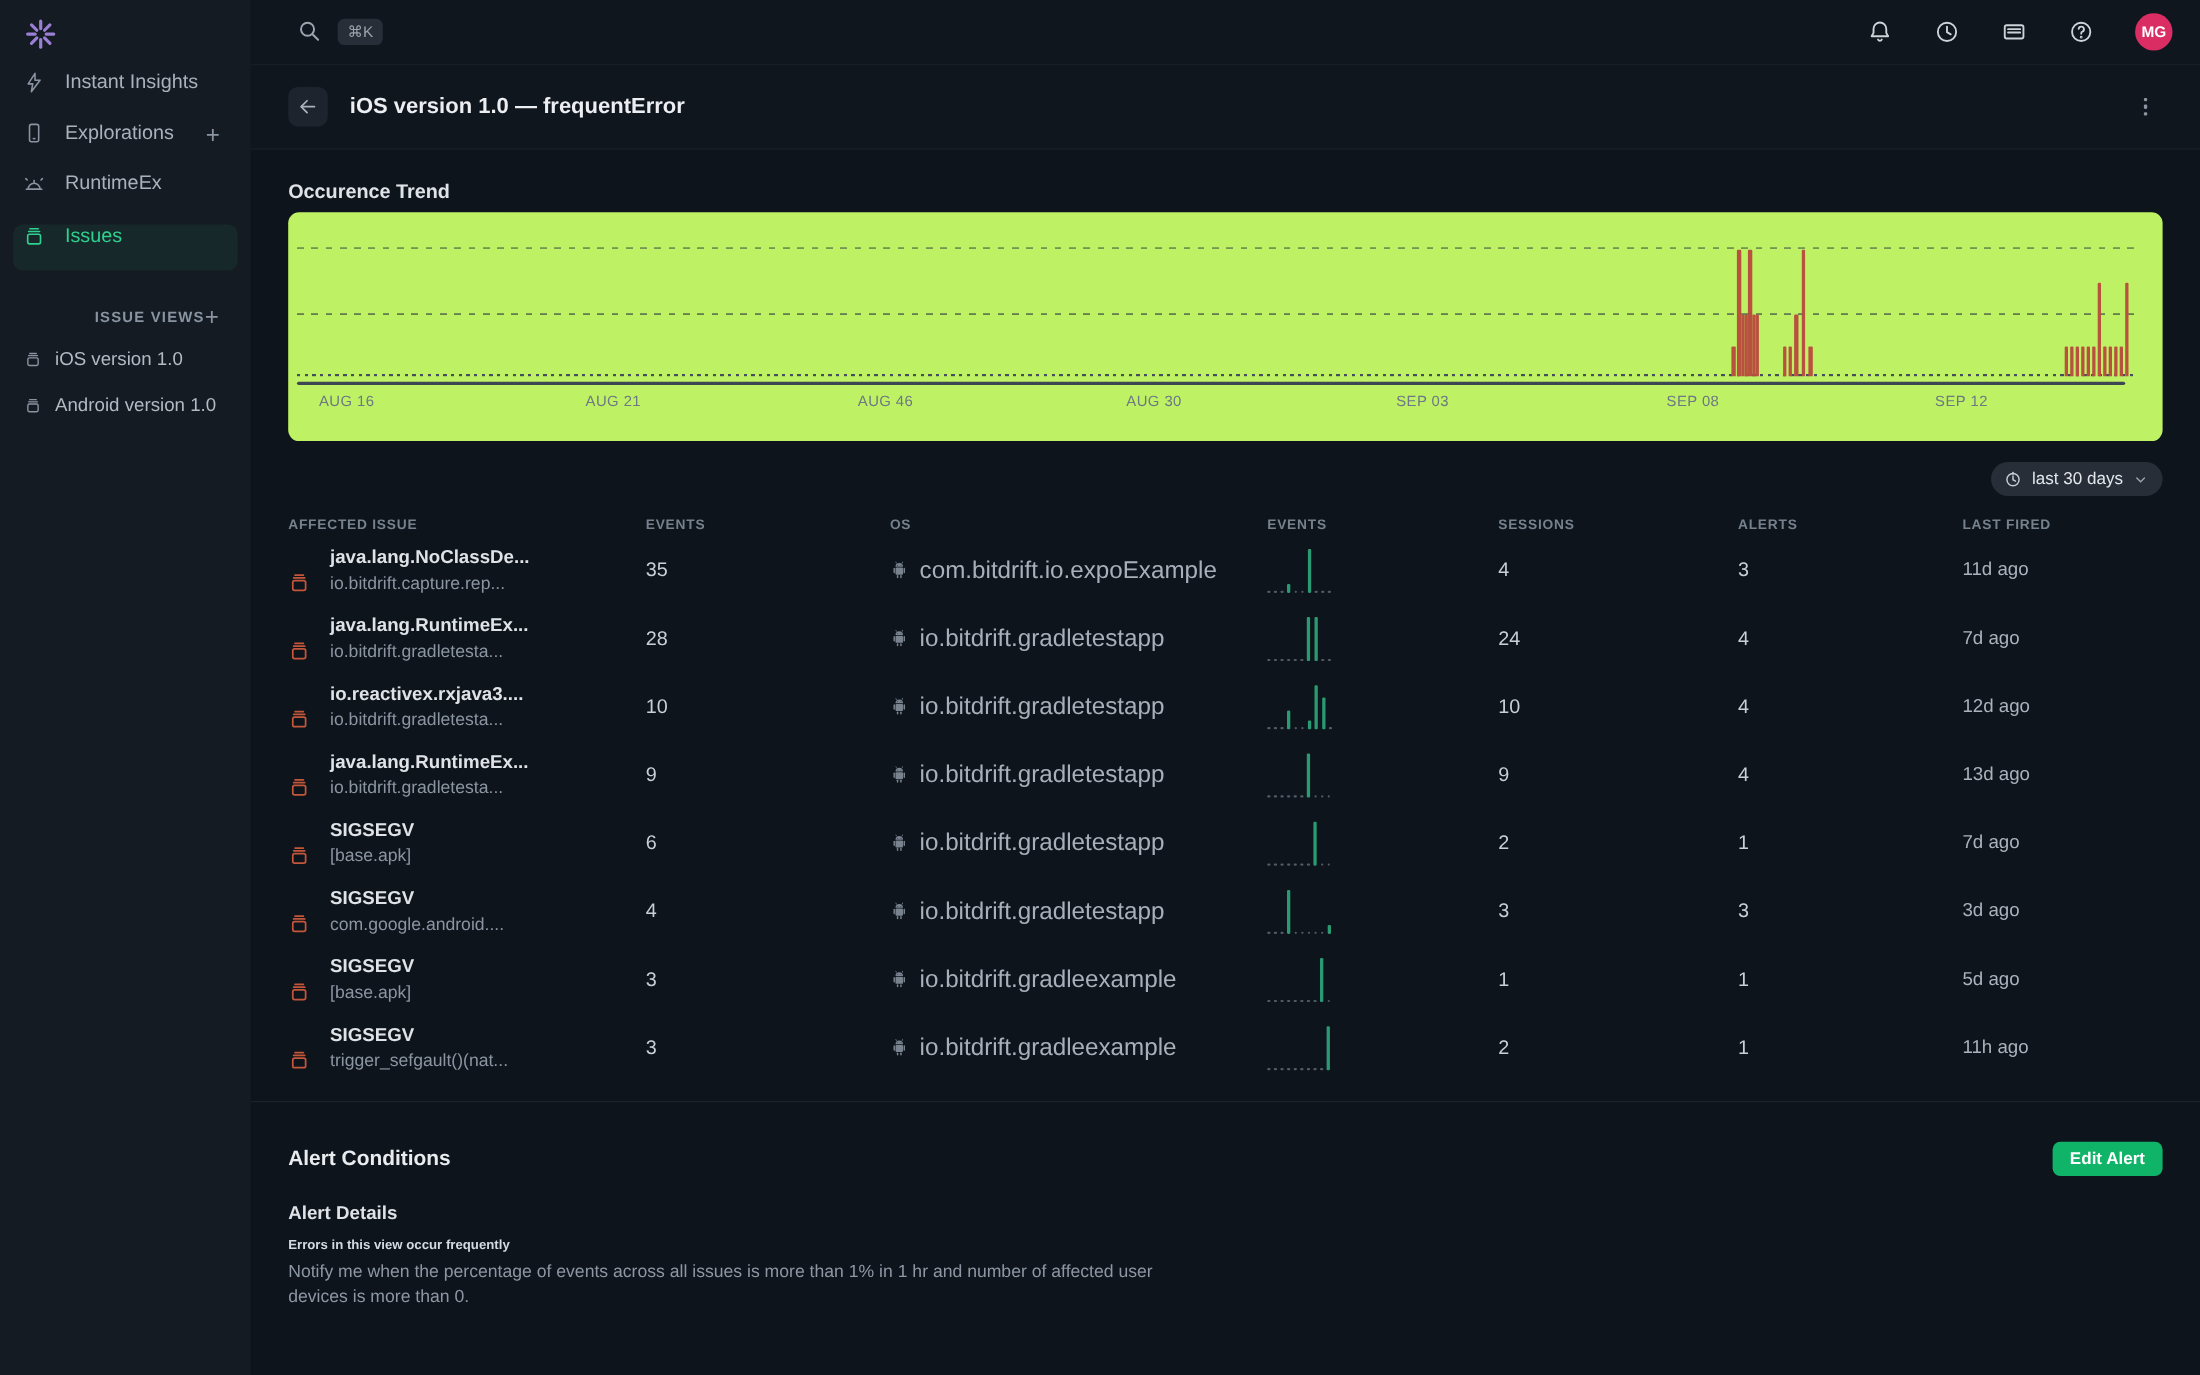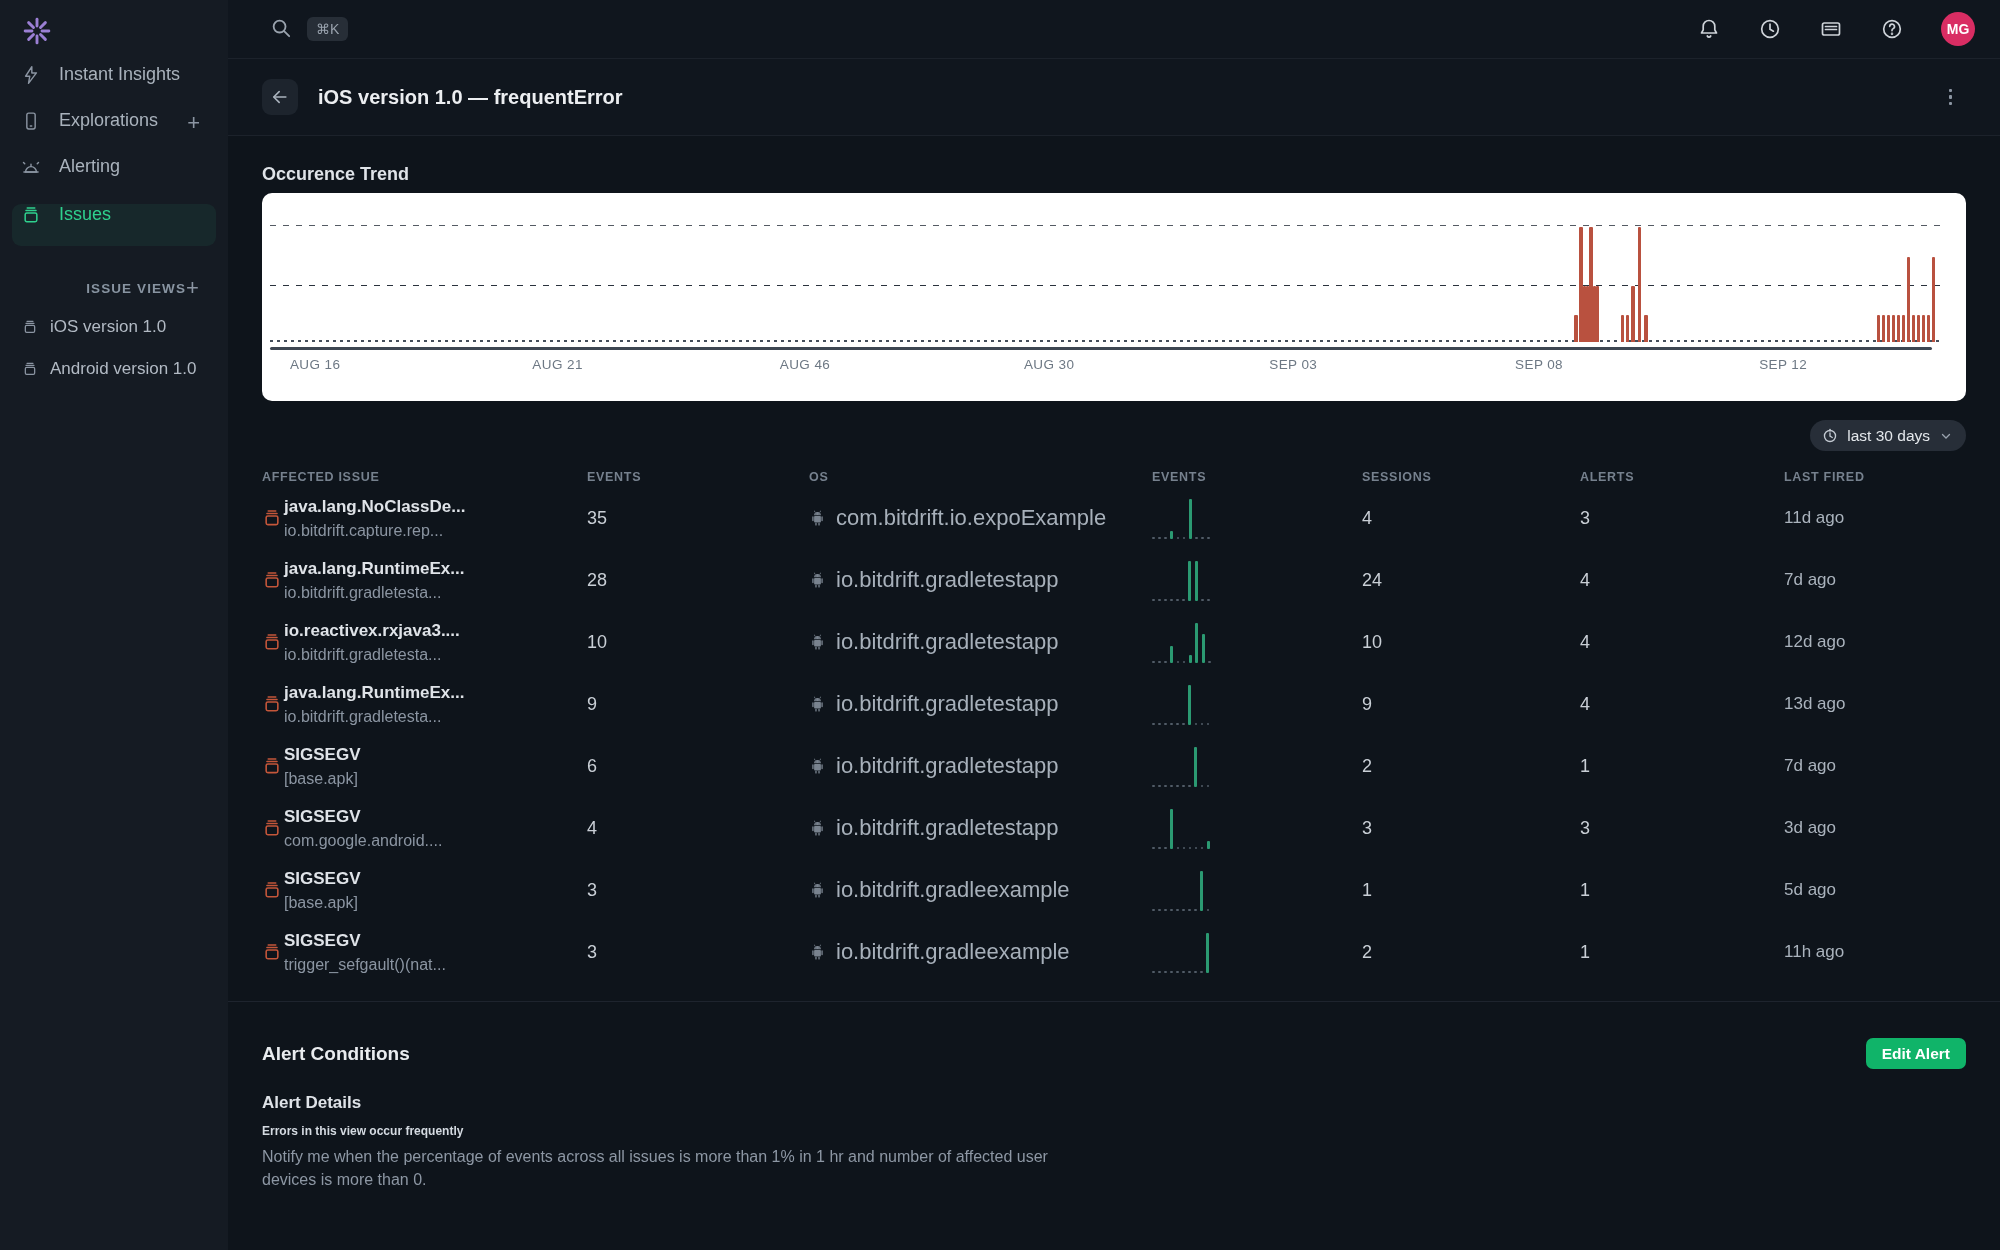--- a/index.html
+++ b/index.html
@@ -41,21 +41,21 @@
   .back-btn { width:36px; height:36px; border-radius:9px; background:#1d242d; border:none; color:#aab3bd;
     display:flex; align-items:center; justify-content:center; cursor:pointer; }
   .page-title { margin-left:20px; font-size:20px; font-weight:700; color:#eceef1;text-align:right; }
   .kebab { margin-left:auto; color:#8b95a2; cursor:pointer; display:flex; flex-direction:column; gap:3px; }
   .kebab i { width:3.5px; height:3.5px; background:#8b95a2; border-radius:1px; display:block; }
 
   .content { padding:28px 34px 0 34px; flex:1; }
   .section-title { font-size:18px; font-weight:700; color:#dfe3e8; }
 
   
-  .chart-card { margin-top:8px; height:208px; background:#ffffff; border-radius:10px; position:relative; }
+  .chart-card { margin-top:8px; height:208px; background:#bef264; border-radius:10px; position:relative; }
   .plot { position:absolute; left:8px; right:24px; top:0; bottom:0; }
   .gridline { position:absolute; left:0; right:0; height:1px;
     background:repeating-linear-gradient(90deg,#2a323d 0 6px,transparent 6px 13px); }
   .g1 { top:32px; opacity:.8; } .g2 { top:92px; }
   .baseline { position:absolute; left:0; right:0; top:147px; height:2px;
     background:repeating-linear-gradient(90deg,#454f5c 0 3px,transparent 3px 7px); }
   .axisline { position:absolute; left:0; right:10px; top:154px; height:2.5px; background:#3d4652; border-radius:2px; }
   .cbar { position:absolute; bottom:59px; width:3.5px; background:#b9513f; border-radius:1px 1px 0 0; }
   .xlabels span { position:absolute; top:164px; transform:translateX(-50%); font-size:13.5px;
     color:#6d7884; letter-spacing:.4px; white-space:nowrap; }
@@ -65,21 +65,21 @@
     background:#272e38; border:none; border-radius:16px; color:#e3e7eb; font-size:15.5px;
     font-family:inherit; cursor:pointer; }
   .range-pill .picon { color:#c3cad2; display:flex; }
   .range-pill .chev { color:#9aa3ae; display:flex; }
 
   
   .tgrid { display:grid; grid-template-columns:325px 222px 343px 210px 218px 204px 1fr; align-items:center; }
   .thead { margin-top:16px; height:20px; }
   .thead div { font-size:12.5px; font-weight:700; letter-spacing:.7px; color:#76818e; }
   .trow { height:62px; cursor:pointer; }
-  .c-issue { display:flex; align-items:center; gap:2px; min-width:0; }
+  .c-issue { display:flex; align-items:flex-end; gap:18px; min-width:0; }
   .issue-icon { width:20px; height:20px; color:#c4563a; flex:0 0 20px; display:flex; }
   .issue-title { font-size:17px; font-weight:700; color:#dfe3e8; }
   .issue-sub { font-size:16px; color:#8b95a2; margin-top:5px; }
   .c-num { font-size:18px; color:#c9cfd6; }
   .c-os { display:flex; align-items:center; gap:10px; font-size:22px; color:#a7b0ba; }
   .c-os .android-icon { width:17px; height:19px; color:#79838f; display:flex; }
   .c-fired { font-size:17px; color:#aab3bd; }
   .spark { width:70px; height:42px; display:flex; align-items:flex-end; gap:3.5px; }
   .spark .sdot { width:2.5px; height:2.5px; background:#515b67; border-radius:50%; }
   .spark .sbar { width:3px; background:#2b9a72; border-radius:1px; }
@@ -140,21 +140,21 @@
       <div class="nav-item">
         <span class="nicon">
           <svg width="20" height="20" viewBox="0 0 24 24" fill="none" stroke="currentColor" stroke-width="1.7" stroke-linecap="round">
               <path d="M5.5 18 a6.5 6.5 0 0 1 13 0 z"></path>
               <line x1="3.5" y1="18" x2="20.5" y2="18"></line>
               <line x1="12" y1="8.5" x2="12" y2="11"></line>
               <line x1="4.5" y1="8" x2="3" y2="6.5"></line>
               <line x1="19.5" y1="8" x2="21" y2="6.5"></line>
             </svg>
         </span>
-        <span>Alerting</span>
+        <span>RuntimeEx</span>
       </div>
       <div class="nav-item active">
         <span class="nicon">
           <svg width="20" height="20" viewBox="0 0 24 24" fill="none" stroke="currentColor" stroke-width="1.8" stroke-linecap="round">
               <rect x="5" y="9.5" width="14" height="10.5" rx="2"></rect>
               <line x1="6" y1="6.5" x2="18" y2="6.5"></line>
               <line x1="7.5" y1="3.5" x2="16.5" y2="3.5"></line>
             </svg>
         </span>
         <span>Issues</span>

